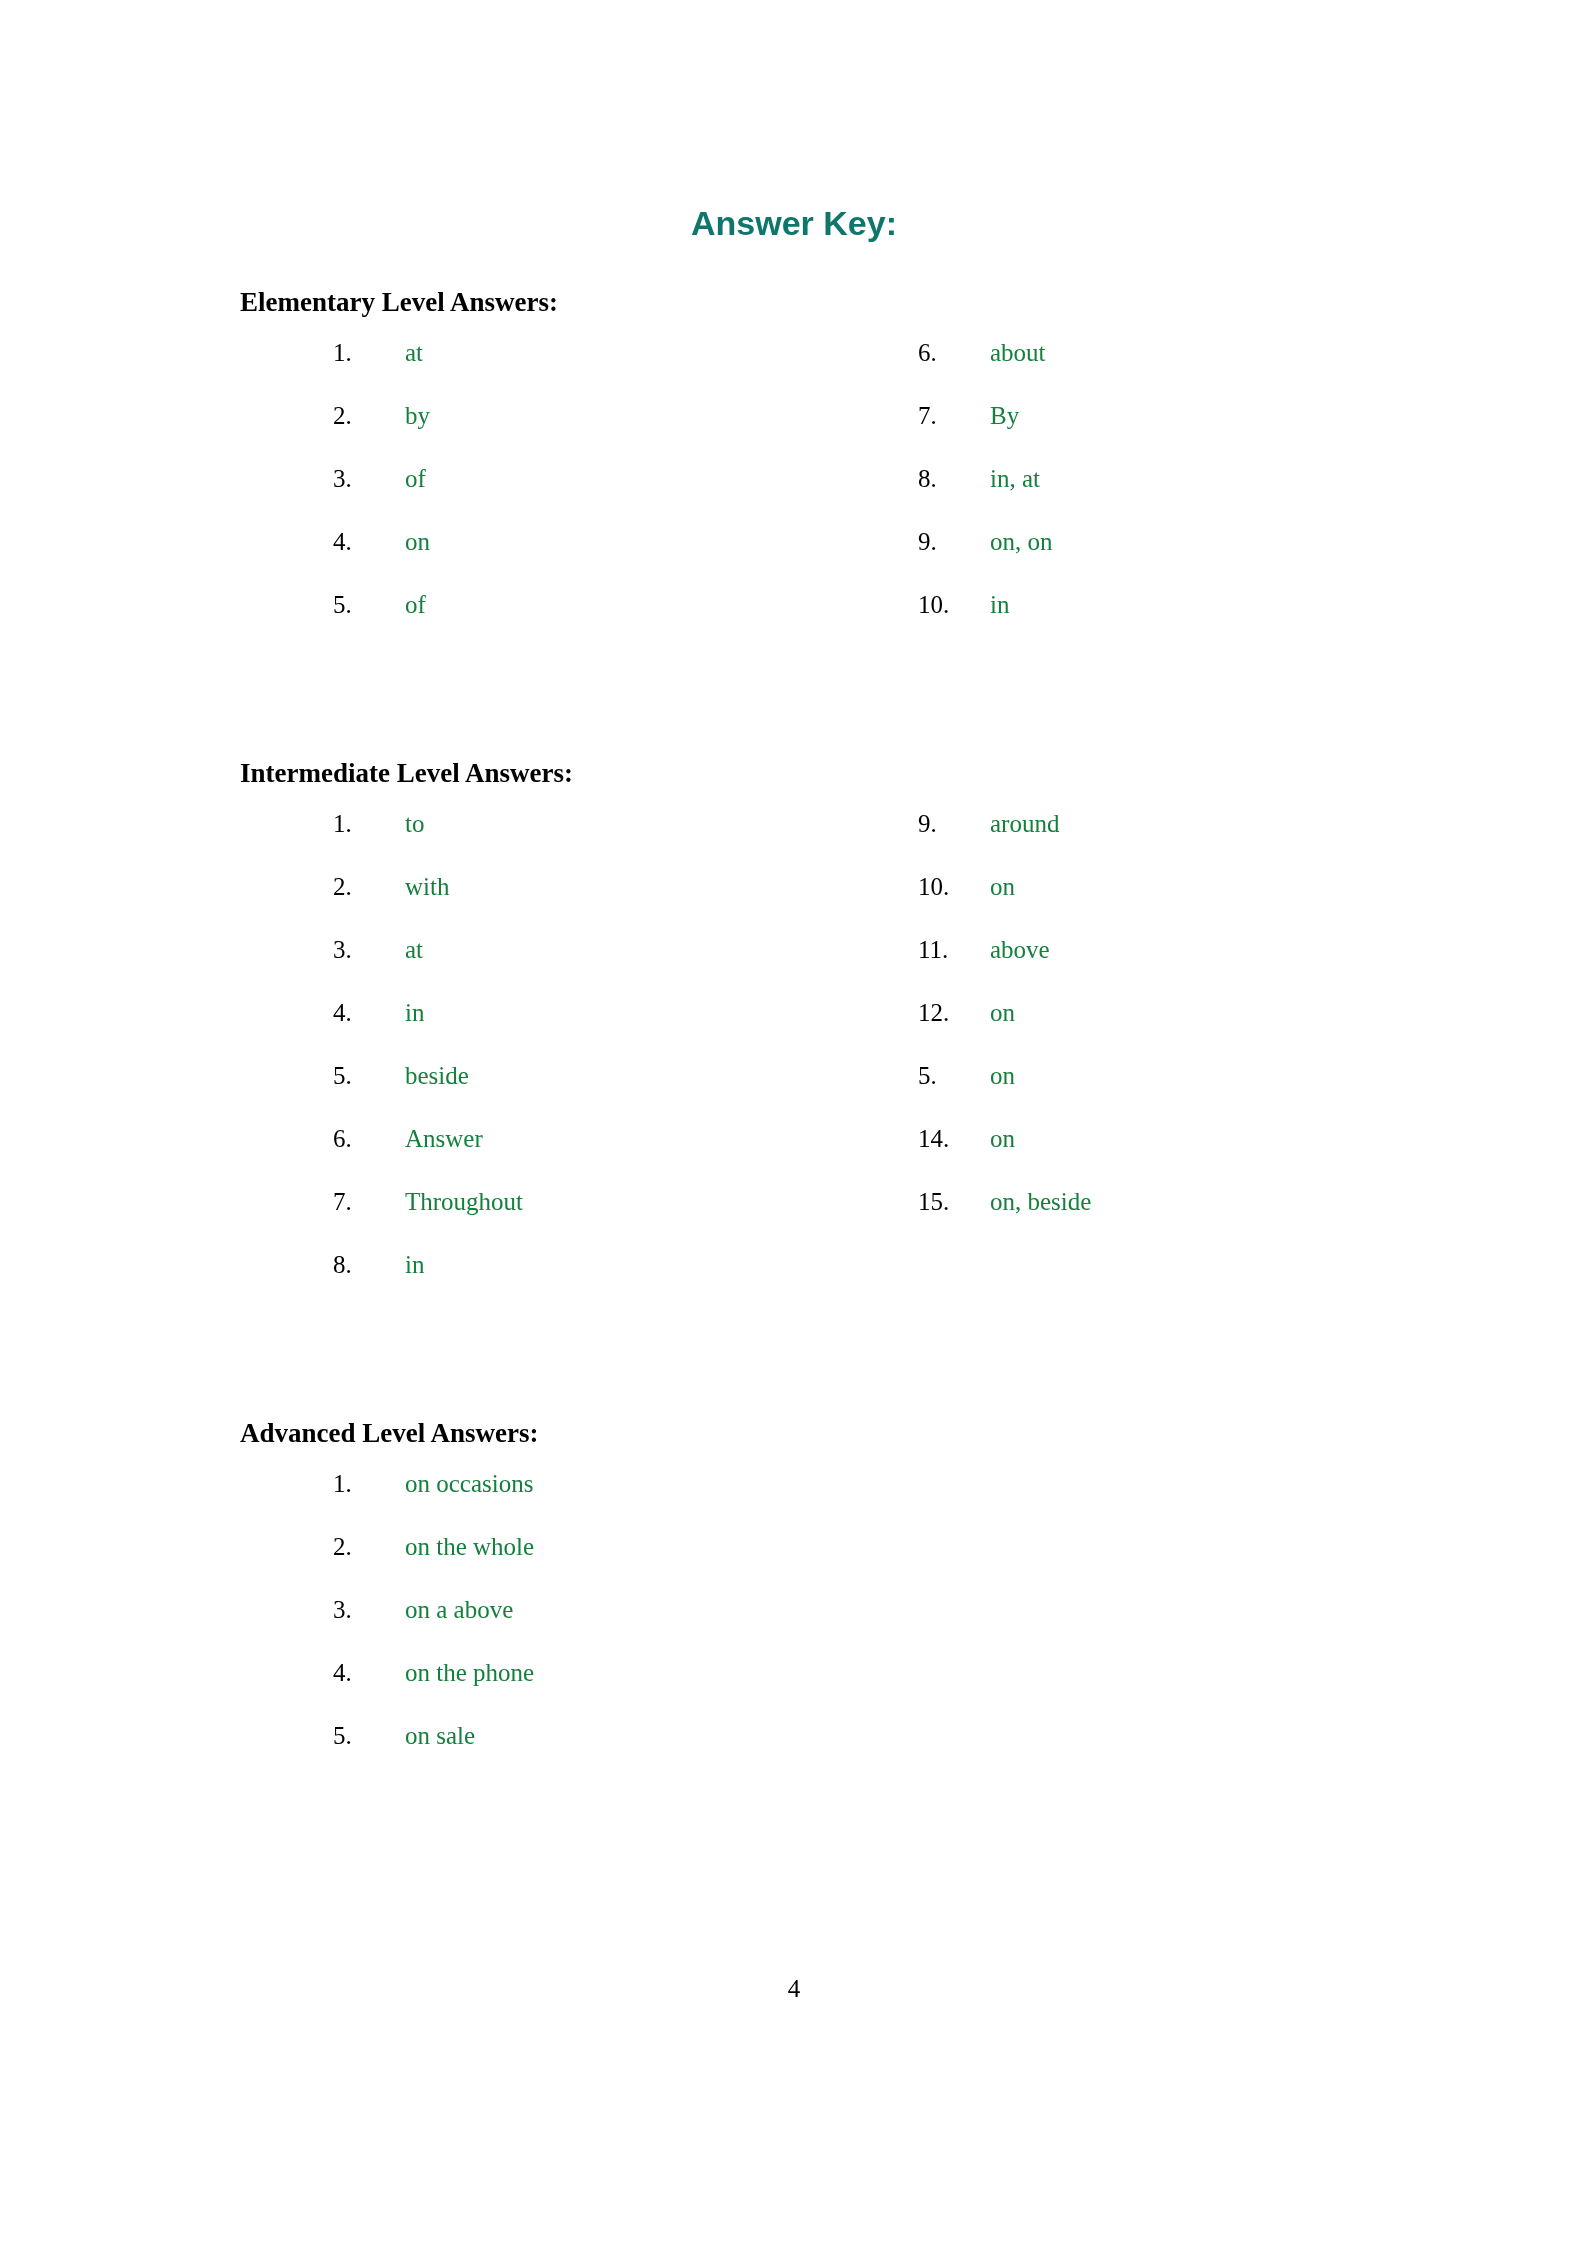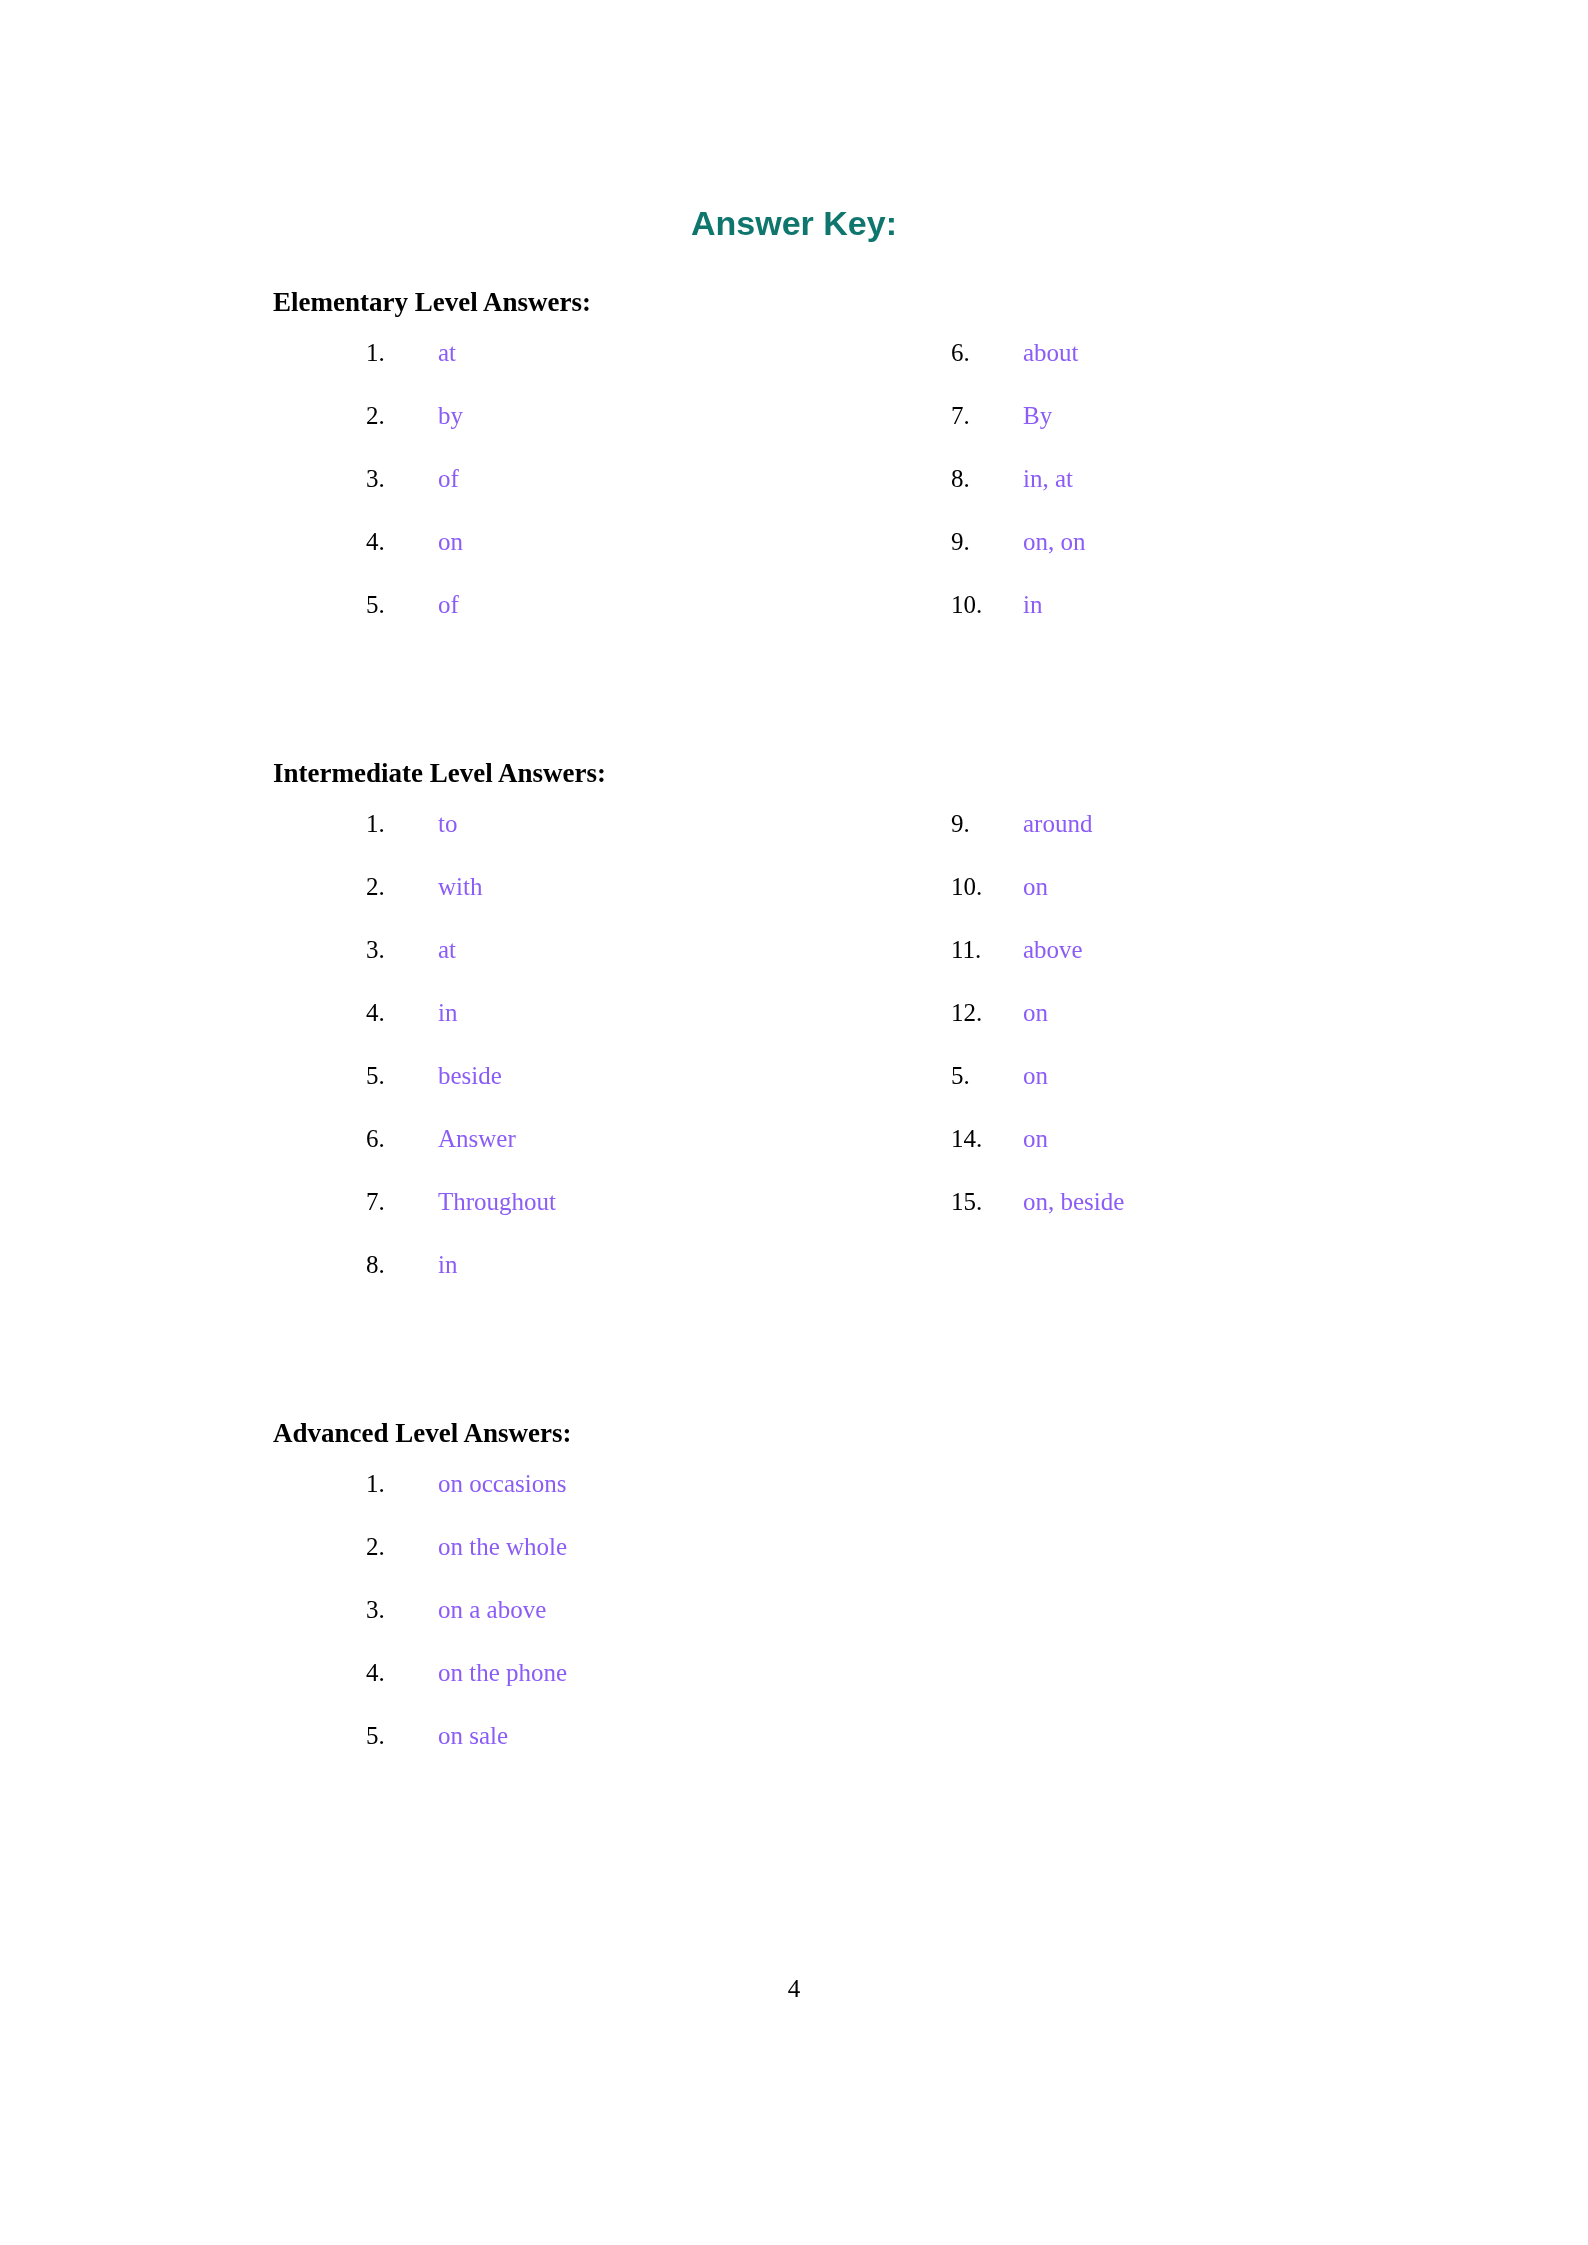--- a/index.html
+++ b/index.html
@@ -39,21 +39,20 @@
   
   .content {
     position: absolute;
     left: 0;
     top: 286px;
     width: 1588px;
   }
 
   .section {
     position: relative;
-    margin-left: 33px;
   }
 
   .section-heading {
     margin-left: 240px;
     font-family: "Liberation Serif", "DejaVu Serif", serif;
     font-weight: bold;
     font-size: 27px;
     line-height: 32px;
     color: #000000;
     white-space: nowrap;
@@ -83,21 +82,21 @@
     display: inline-block;
     width: 72px;
     flex: 0 0 72px;
     font-size: 25px;
     color: #000000;
   }
 
   .ans-text {
     display: inline-block;
     font-size: 25px;
-    color: #8b5cf6;
+    color: #15803d;
     white-space: nowrap;
   }
 
   
   .page-number {
     position: absolute;
     top: 1975px;
     left: 0;
     width: 1588px;
     text-align: center;

